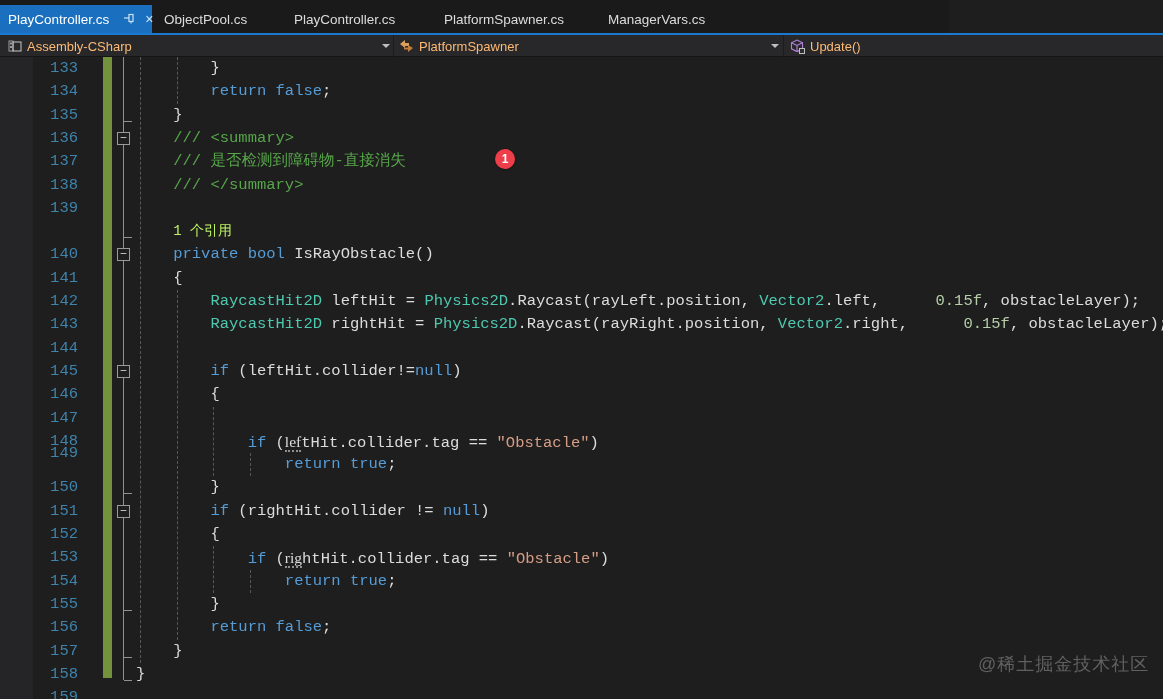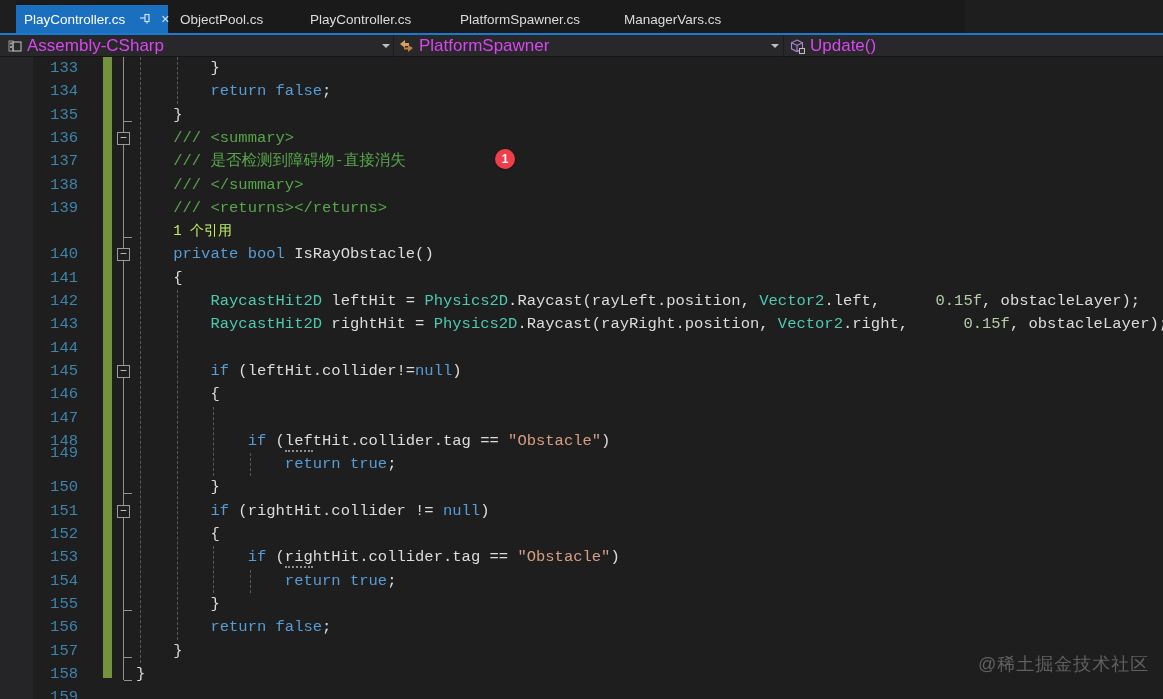--- a/index.html
+++ b/index.html
@@ -1,50 +1,50 @@
 <!DOCTYPE html>
 <html><head>
 <meta charset="utf-8">
 <style>
   html,body{margin:0;padding:0;background:#111;}
   #stage{position:relative;width:1163px;height:699px;background:#1E1E1E;overflow:hidden;
          font-family:"Liberation Sans",sans-serif;}
   
-  #tabstrip{position:absolute;left:16px;top:0;width:949px;height:33px;background:#1A1A1A;}
+  #tabstrip{position:absolute;left:0;top:0;width:949px;height:33px;background:#1A1A1A;}
   #active-tab{position:absolute;left:0;top:5px;height:28px;width:152px;background:#1A6FBE;
               color:#FFFFFF;font-size:13.5px;display:flex;align-items:center;padding-left:8px;box-sizing:border-box;}
   .inactive-tab{position:absolute;top:5px;height:28px;display:flex;align-items:center;
                 color:#DCDCDC;font-size:13.5px;padding:0 12px;}
   #tab-underline{position:absolute;left:0;top:33px;width:1163px;height:2px;background:#1A79D0;}
   #active-tab .pin{margin-left:14px;opacity:.95;}
   #active-tab .closex{margin-left:10px;color:#CFE6FA;font-size:14px;line-height:14px;}
   
   #navbar{position:absolute;left:0;top:35px;width:1163px;height:22px;background:#28282B;border-bottom:1px solid #151515;box-sizing:border-box;}
-  .nav-section{position:absolute;top:0;height:22px;display:flex;align-items:center;color:#d946ef;font-size:17px;}
+  .nav-section{position:absolute;top:0;height:22px;display:flex;align-items:center;color:#fdba74;font-size:13px;}
   .nav-sep{position:absolute;top:0;width:1px;height:22px;background:#1C1C1E;}
   .dd-arrow{position:absolute;top:9px;width:0;height:0;border-left:4px solid transparent;
             border-right:4px solid transparent;border-top:4px solid #BFBFBF;}
   .nav-icon{margin-right:5px;display:inline-flex;}
   
   #editor{position:absolute;left:0;top:57px;width:1163px;height:642px;background:#1E1E1E;}
   #indicator-margin{position:absolute;left:0;top:0;width:33px;height:642px;background:#252527;}
   #change-bar{position:absolute;left:103px;top:0;width:9px;background:#74923C;}
   #fold-line{position:absolute;left:123px;top:0;width:1px;background:#909090;}
   .fold-tick{position:absolute;left:124px;width:8px;height:1px;background:#909090;}
   .fold-box{position:absolute;left:117px;width:13px;height:13px;background:#1E1E1E;border:1px solid #9A9A9A;
             box-sizing:border-box;color:#C8C8C8;font-size:11px;line-height:10px;text-align:center;
             font-family:"DejaVu Sans Mono",monospace;}
   .ln{position:absolute;left:33px;width:45px;text-align:right;color:#3E84AC;
       font-family:"Liberation Mono","DejaVu Sans Mono",monospace;font-size:15.5px;line-height:23.3px;}
   .indent-guide{position:absolute;width:0;border-left:1px dashed #585858;}
   .code-row{position:absolute;left:136px;margin:0;white-space:pre;
             font-family:"Liberation Mono","DejaVu Sans Mono",monospace;font-size:15.5px;line-height:23.3px;color:#DCDCDC;}
   .tk-p{color:#DCDCDC;} .tk-k{color:#569CD6;} .tk-y{color:#4EC9B0;} .tk-s{color:#D69D85;}
   .tk-c{color:#57A64A;} .tk-m{color:#B5CEA8;margin-left:46px;}
-  .tk-u{color:#DCDCDC;border-bottom:2px dotted #8F8F8F;}
+  .tk-u{color:#DCDCDC;border-bottom:2px dotted #8F8F8F;font-family:Liberation Serif, serif;}
   .tk-lens{color:#bef264;font-size:14px;}
   #badge{position:absolute;left:495px;top:149px;width:20px;height:20px;border-radius:50%;
          background:#EE3E4A;color:#fff;font-size:12px;font-weight:bold;display:flex;
          align-items:center;justify-content:center;box-shadow:0 1px 2px rgba(0,0,0,.4);}
   #watermark{position:absolute;left:978px;top:652px;color:#606060;font-size:18px;letter-spacing:1px;}
 </style>
 </head>
 <body>
 
 <div id="stage">
@@ -134,21 +134,21 @@
         <div class="indent-guide" style="left: 250px; top: 396.1px; height: 23.3px;"></div>
         <div class="indent-guide" style="left: 250px; top: 512.6px; height: 23.3px;"></div>
       </div>
     <div id="code-rows">
         <pre class="code-row" style="top: 0px;"><span class="tk-p">        }</span></pre>
         <pre class="code-row" style="top: 23.3px;"><span class="tk-p">        </span><span class="tk-k">return</span><span class="tk-p"> </span><span class="tk-k">false</span><span class="tk-p">;</span></pre>
         <pre class="code-row" style="top: 46.6px;"><span class="tk-p">    }</span></pre>
         <pre class="code-row" style="top: 69.9px;"><span class="tk-p">    </span><span class="tk-c">/// &lt;summary&gt;</span></pre>
         <pre class="code-row" style="top: 93.2px;"><span class="tk-p">    </span><span class="tk-c">/// 是否检测到障碍物-直接消失</span></pre>
         <pre class="code-row" style="top: 116.5px;"><span class="tk-p">    </span><span class="tk-c">/// &lt;/summary&gt;</span></pre>
-        <pre class="code-row" style="top: 139.8px;"><span class="tk-p">    </span><span class="tk-c">/// &lt;returns&gt;&lt;/returns&gt;</span></pre>
+        <pre class="code-row" style="top: 139.8px;"><span class="tk-p">    </span></pre>
         <pre class="code-row" style="top: 163.1px;"><span class="tk-p">    </span><span class="tk-lens">1 个引用</span></pre>
         <pre class="code-row" style="top: 186.4px;"><span class="tk-p">    </span><span class="tk-k">private</span><span class="tk-p"> </span><span class="tk-k">bool</span><span class="tk-p"> IsRayObstacle()</span></pre>
         <pre class="code-row" style="top: 209.7px;"><span class="tk-p">    {</span></pre>
         <pre class="code-row" style="top: 233px;"><span class="tk-p">        </span><span class="tk-y">RaycastHit2D</span><span class="tk-p"> leftHit = </span><span class="tk-y">Physics2D</span><span class="tk-p">.Raycast(rayLeft.position, </span><span class="tk-y">Vector2</span><span class="tk-p">.left, </span><span class="tk-m">0.15f</span><span class="tk-p">, obstacleLayer);</span></pre>
         <pre class="code-row" style="top: 256.3px;"><span class="tk-p">        </span><span class="tk-y">RaycastHit2D</span><span class="tk-p"> rightHit = </span><span class="tk-y">Physics2D</span><span class="tk-p">.Raycast(rayRight.position, </span><span class="tk-y">Vector2</span><span class="tk-p">.right, </span><span class="tk-m">0.15f</span><span class="tk-p">, obstacleLayer);</span></pre>
         <pre class="code-row" style="top: 279.6px;"></pre>
         <pre class="code-row" style="top: 302.9px;"><span class="tk-p">        </span><span class="tk-k">if</span><span class="tk-p"> (leftHit.collider!=</span><span class="tk-k">null</span><span class="tk-p">)</span></pre>
         <pre class="code-row" style="top: 326.2px;"><span class="tk-p">        {</span></pre>
         <pre class="code-row" style="top: 349.5px;"></pre>
         <pre class="code-row" style="top: 372.8px;"><span class="tk-p">            </span><span class="tk-k">if</span><span class="tk-p"> (</span><span class="tk-u">lef</span><span class="tk-p">tHit.collider.tag == </span><span class="tk-s">"Obstacle"</span><span class="tk-p">)</span></pre>

